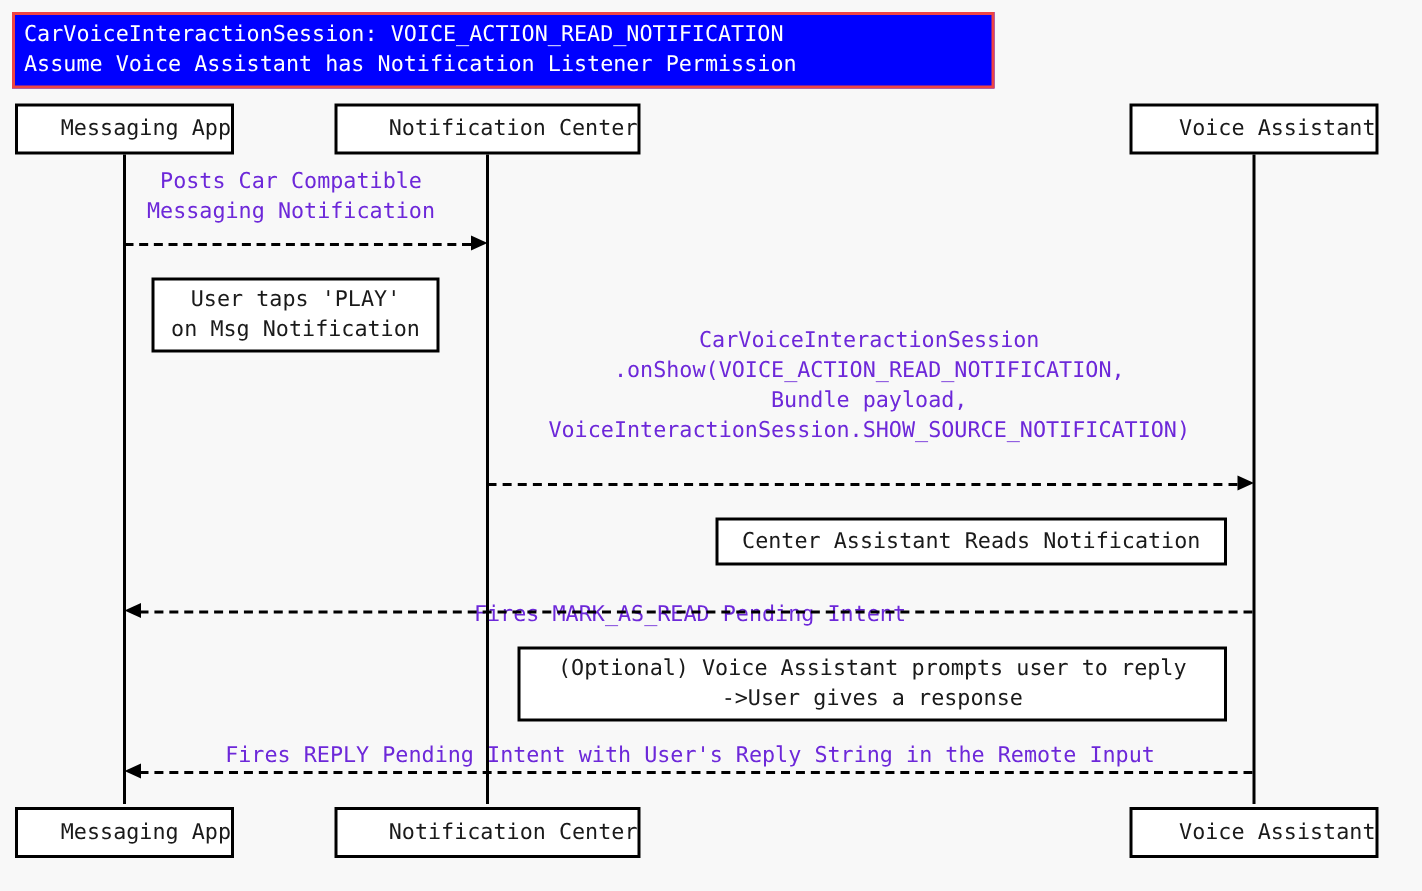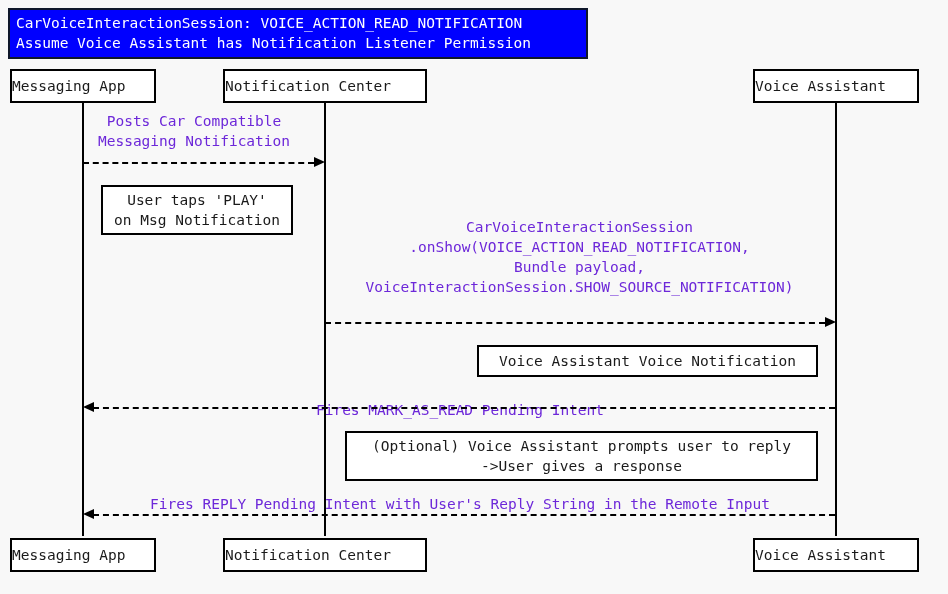--- a/index.html
+++ b/index.html
@@ -17,43 +17,43 @@
     position: relative;
     width: 948px;
     height: 594px;
   }
 
   
   .title-box {
     position: absolute;
     left: 8px;
     top: 8px;
-    width: 580px;
+    width: 655px;
     box-sizing: border-box;
     background: #0000ff;
-    border: 2px solid #0f172a;
+    border: 2px solid #ef4444;
     padding: 3px 6px 4px 6px;
   }
   .title-line {
     color: #ffffff;
     font-size: 14.5px;
     line-height: 20px;
     white-space: pre;
     letter-spacing: 0px;
   }
 
   
   .participant {
     position: absolute;
     box-sizing: border-box;
     background: #ffffff;
     border: 2px solid #000000;
     height: 34px;
     line-height: 30px;
-    text-align: left;
+    text-align: right;
     font-size: 14.5px;
     color: #1a1a1a;
     white-space: nowrap;
   }
 
   
   .lifeline {
     position: absolute;
     width: 2px;
     background: #000000;
@@ -128,21 +128,21 @@
 
   <div class="note" style="left:101px; top:185px; width:192px;"><span>User taps 'PLAY'</span><br><span>on Msg Notification</span></div>
 
   <div class="msg-label" style="left:332px; top:217px; width:495px;">CarVoiceInteractionSession
 .onShow(VOICE_ACTION_READ_NOTIFICATION,
 Bundle payload,
 VoiceInteractionSession.SHOW_SOURCE_NOTIFICATION)</div>
   <div class="msg-line" style="left:325px; top:322px; width:500px;"></div>
   <div class="arrow-head arrow-right" style="left:825px; top:317px;"></div>
 
-  <div class="note" style="left:477px; top:345px; width:341px; line-height:22px;"><span>Voice Assistant Voice Notification</span></div>
+  <div class="note" style="left:477px; top:345px; width:341px; line-height:22px;"><span>Center Assistant Reads Notification</span></div>
 
   <div class="msg-label" style="left:260px; top:400px; width:400px;">Fires MARK_AS_READ Pending Intent</div>
   <div class="msg-line" style="left:93px; top:407px; width:742px;"></div>
   <div class="arrow-head arrow-left" style="left:83px; top:402px;"></div>
 
   <div class="note" style="left:345px; top:431px; width:473px;"><span>(Optional) Voice Assistant prompts user to reply</span><br><span>-&gt;User gives a response</span></div>
 
   <div class="msg-label" style="left:100px; top:494px; width:720px;">Fires REPLY Pending Intent with User's Reply String in the Remote Input</div>
   <div class="msg-line" style="left:93px; top:514px; width:742px;"></div>
   <div class="arrow-head arrow-left" style="left:83px; top:509px;"></div>

